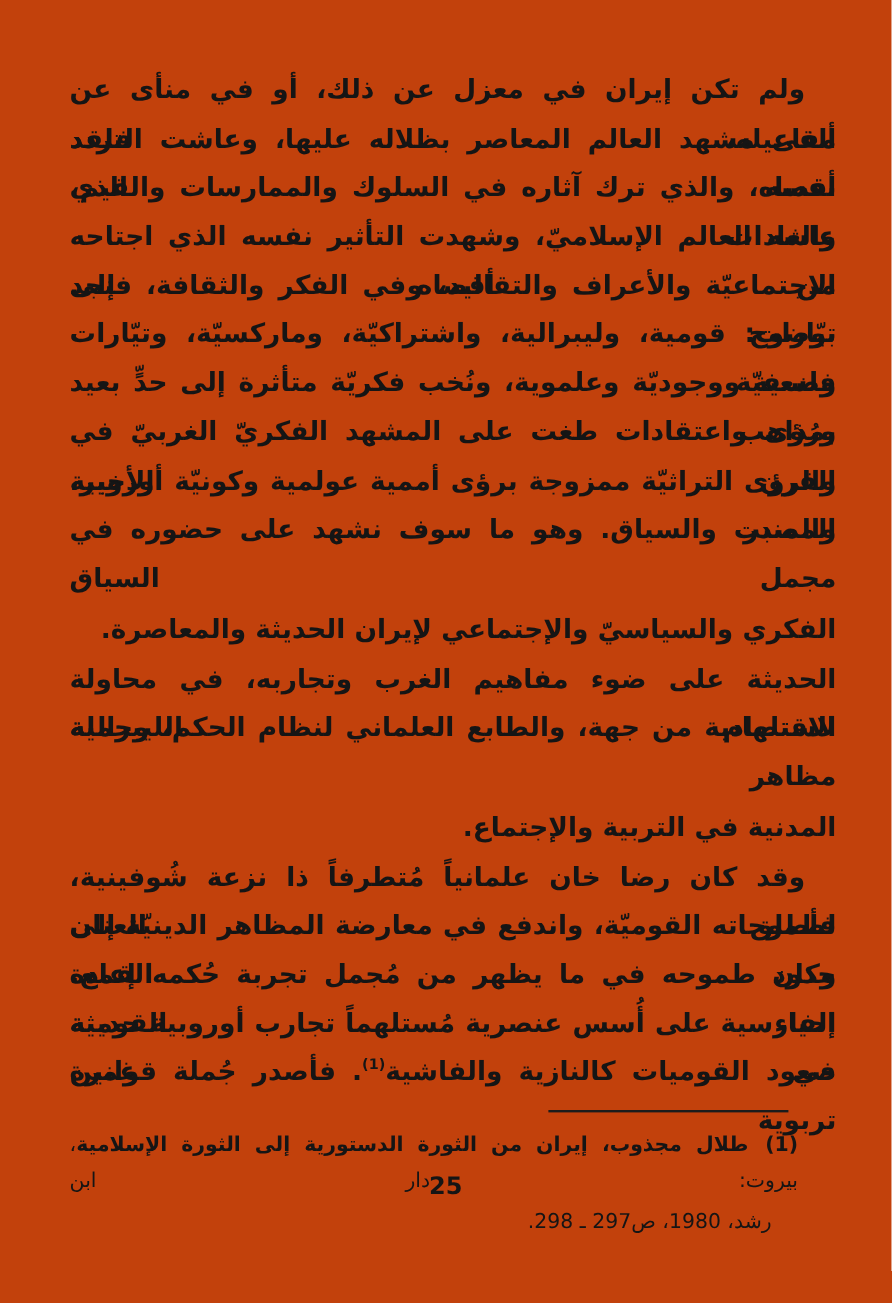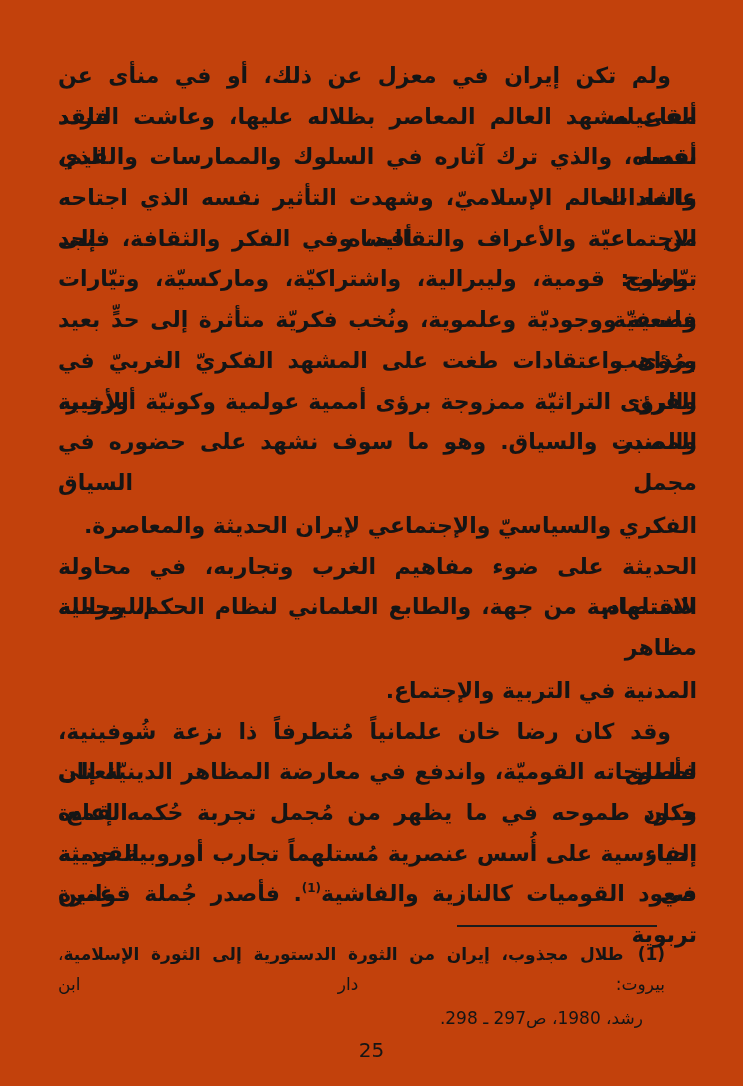--- a/index.html
+++ b/index.html
@@ -71,24 +71,24 @@
   .fn-line2 {
     line-height: 30px;
     margin-top: 4px;
     margin-right: 22px;
     font-weight: 400;
   }
   .page-number {
     position: absolute;
     left: 0;
     right: 0;
-    top: 1038px;
+    top: 976px;
     text-align: center;
     font-size: 20px;
-    font-weight: 400;
+    font-weight: 700;
   }
 </style>
 </head>
 <body>
 
 <div class="page">
 
   <div class="text-block">
       <div class="para">
         <div class="line first">ولم تكن إيران في معزل عن ذلك، أو في منأى عن مفاعيله، فلقد</div>

